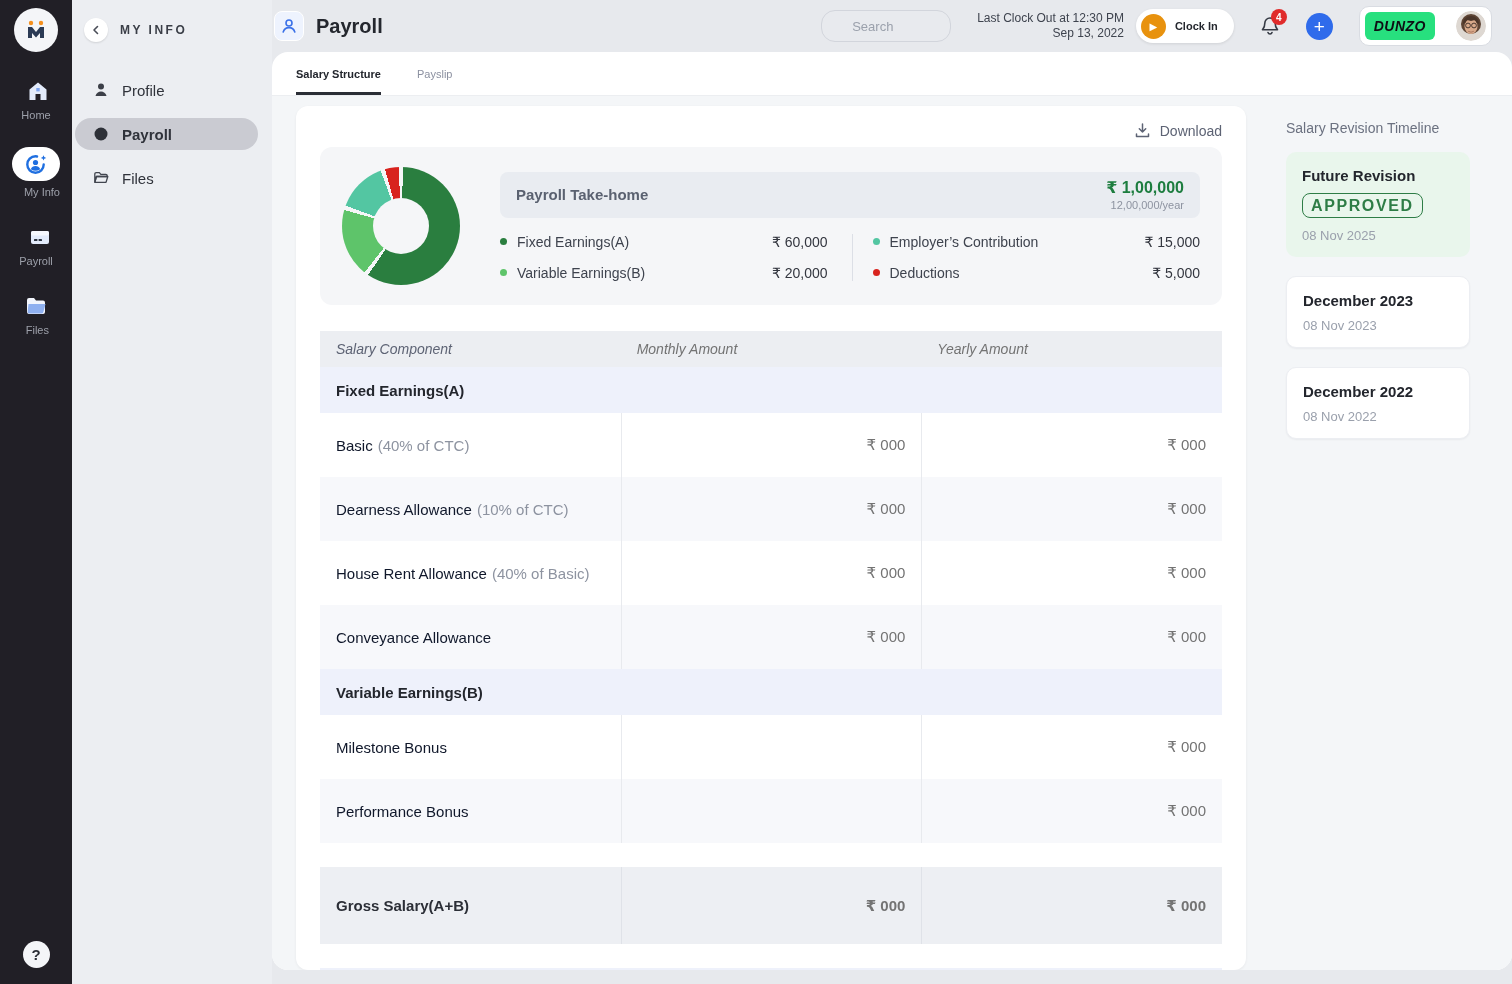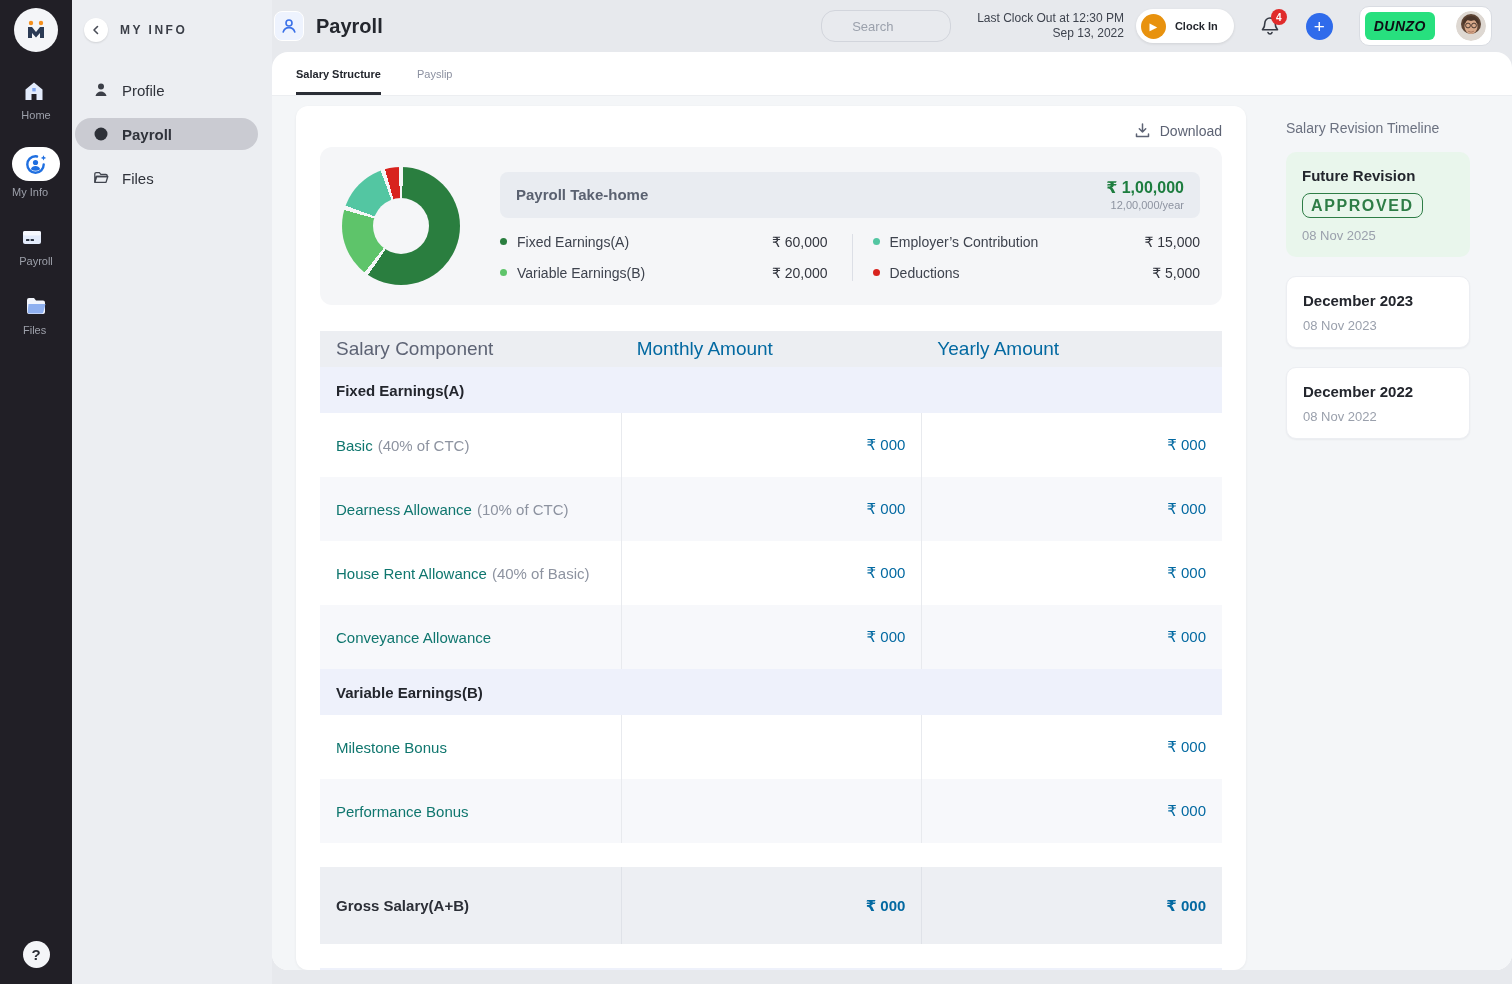--- a/index.html
+++ b/index.html
@@ -3,21 +3,21 @@
 <meta charset="utf-8">
 <style>
   * { margin:0; padding:0; box-sizing:border-box; }
   html,body { width:1512px; height:984px; overflow:hidden; }
   body { font-family:"Liberation Sans","DejaVu Sans",sans-serif; background:#e7e9ed; color:#2b2e36; }
   .app { display:flex; width:1512px; height:984px; }
 
   
   .rail { width:72px; background:#211f26; display:flex; flex-direction:column; align-items:center; flex:none; }
   .logo { width:44px; height:44px; border-radius:50%; background:#f4f5f8; margin-top:8px; display:flex; align-items:center; justify-content:center; }
-  .rail-item { margin-top:26px; display:flex; flex-direction:column; align-items:flex-start; cursor:pointer; }
+  .rail-item { margin-top:26px; display:flex; flex-direction:column; align-items:flex-end; cursor:pointer; }
   .rail-item .lbl { font-size:11px; color:#9da0aa; margin-top:5px; }
   .rail-ico { width:26px; height:26px; display:flex; align-items:center; justify-content:center; }
   .myinfo-pill { width:48px; height:34px; background:#fff; border-radius:17px; display:flex; align-items:center; justify-content:center; }
   .rail-help { margin-top:auto; margin-bottom:16px; width:27px; height:27px; border-radius:50%; background:#f4f5f8; color:#2b2e36; font-size:15px; font-weight:700; display:flex; align-items:center; justify-content:center; cursor:pointer; }
 
   
   .sidebar { width:200px; background:#eceef2; flex:none; padding-top:12px; }
   .side-head { display:flex; align-items:center; gap:12px; padding:6px 16px 6px 12px; }
   .back-btn { width:24px; height:24px; border-radius:50%; background:#fff; box-shadow:0 1px 2px rgba(0,0,0,.12); display:flex; align-items:center; justify-content:center; cursor:pointer; color:#4a4e58; }
   .side-title { font-size:12px; font-weight:700; letter-spacing:2.5px; color:#3a3e47; }
@@ -67,29 +67,29 @@
   .th-year { font-size:11px; color:#8d93a0; margin-top:2px; }
   .legend { display:flex; margin-top:16px; }
   .legend-col { flex:1; display:flex; flex-direction:column; gap:15px; }
   .legend-col.c2 { border-left:1px solid #dcdfe6; padding-left:20px; }
   .legend-col.c1 { padding-right:24px; }
   .lg-item { display:flex; align-items:center; font-size:14px; color:#3e434e; }
   .lg-dot { width:7px; height:7px; border-radius:50%; margin-right:10px; flex:none; }
   .lg-val { margin-left:auto; color:#33363f; }
 
   .s-table { margin:26px 24px 0; font-size:15px; }
-  .t-head { display:grid; grid-template-columns:1fr 1fr 1fr; background:#eceef2; height:36px; align-items:center; font-size:19px; color:#5d6374; }
+  .t-head { display:grid; grid-template-columns:1fr 1fr 1fr; background:#eceef2; height:36px; align-items:center; font-size:14px; color:#5d6374;font-style:italic; }
   .t-head .c { padding:0 16px; }
   .t-section { background:#eef1fb; height:46px; display:flex; align-items:center; padding:0 16px; font-weight:700; color:#23262d; }
   .t-row { display:grid; grid-template-columns:1fr 1fr 1fr; height:64px; }
   .t-row.alt { background:#f7f8fb; }
   .t-row .c { display:flex; align-items:center; padding:0 16px; }
   .t-row .c + .c, .t-total .c + .c { border-left:1px solid #e8eaee; }
-  .num { justify-content:flex-end; color:#0369a1; }
-  .r-name { color:#0f766e; }
+  .num { justify-content:flex-end; color:#737373; }
+  .r-name { color:#0f172a; }
   .r-note { color:#8d93a0; margin-left:5px; }
   .t-total { display:grid; grid-template-columns:1fr 1fr 1fr; height:77px; background:#edeff3; font-weight:800; margin-top:24px; }
   .t-total .c { display:flex; align-items:center; padding:0 16px; }
   .t-total .c + .c { border-left-color:#dfe2e8; }
   .t-stub { margin-top:24px; height:16px; background:#eef1fb; }
 
   
   .timeline { flex:1; padding-top:14px; }
   .tl-title { font-size:14px; color:#6b7180; margin-bottom:16px; }
   .tl-card { width:184px; border-radius:10px; padding:15px 16px 14px; margin-bottom:19px; cursor:pointer; }

